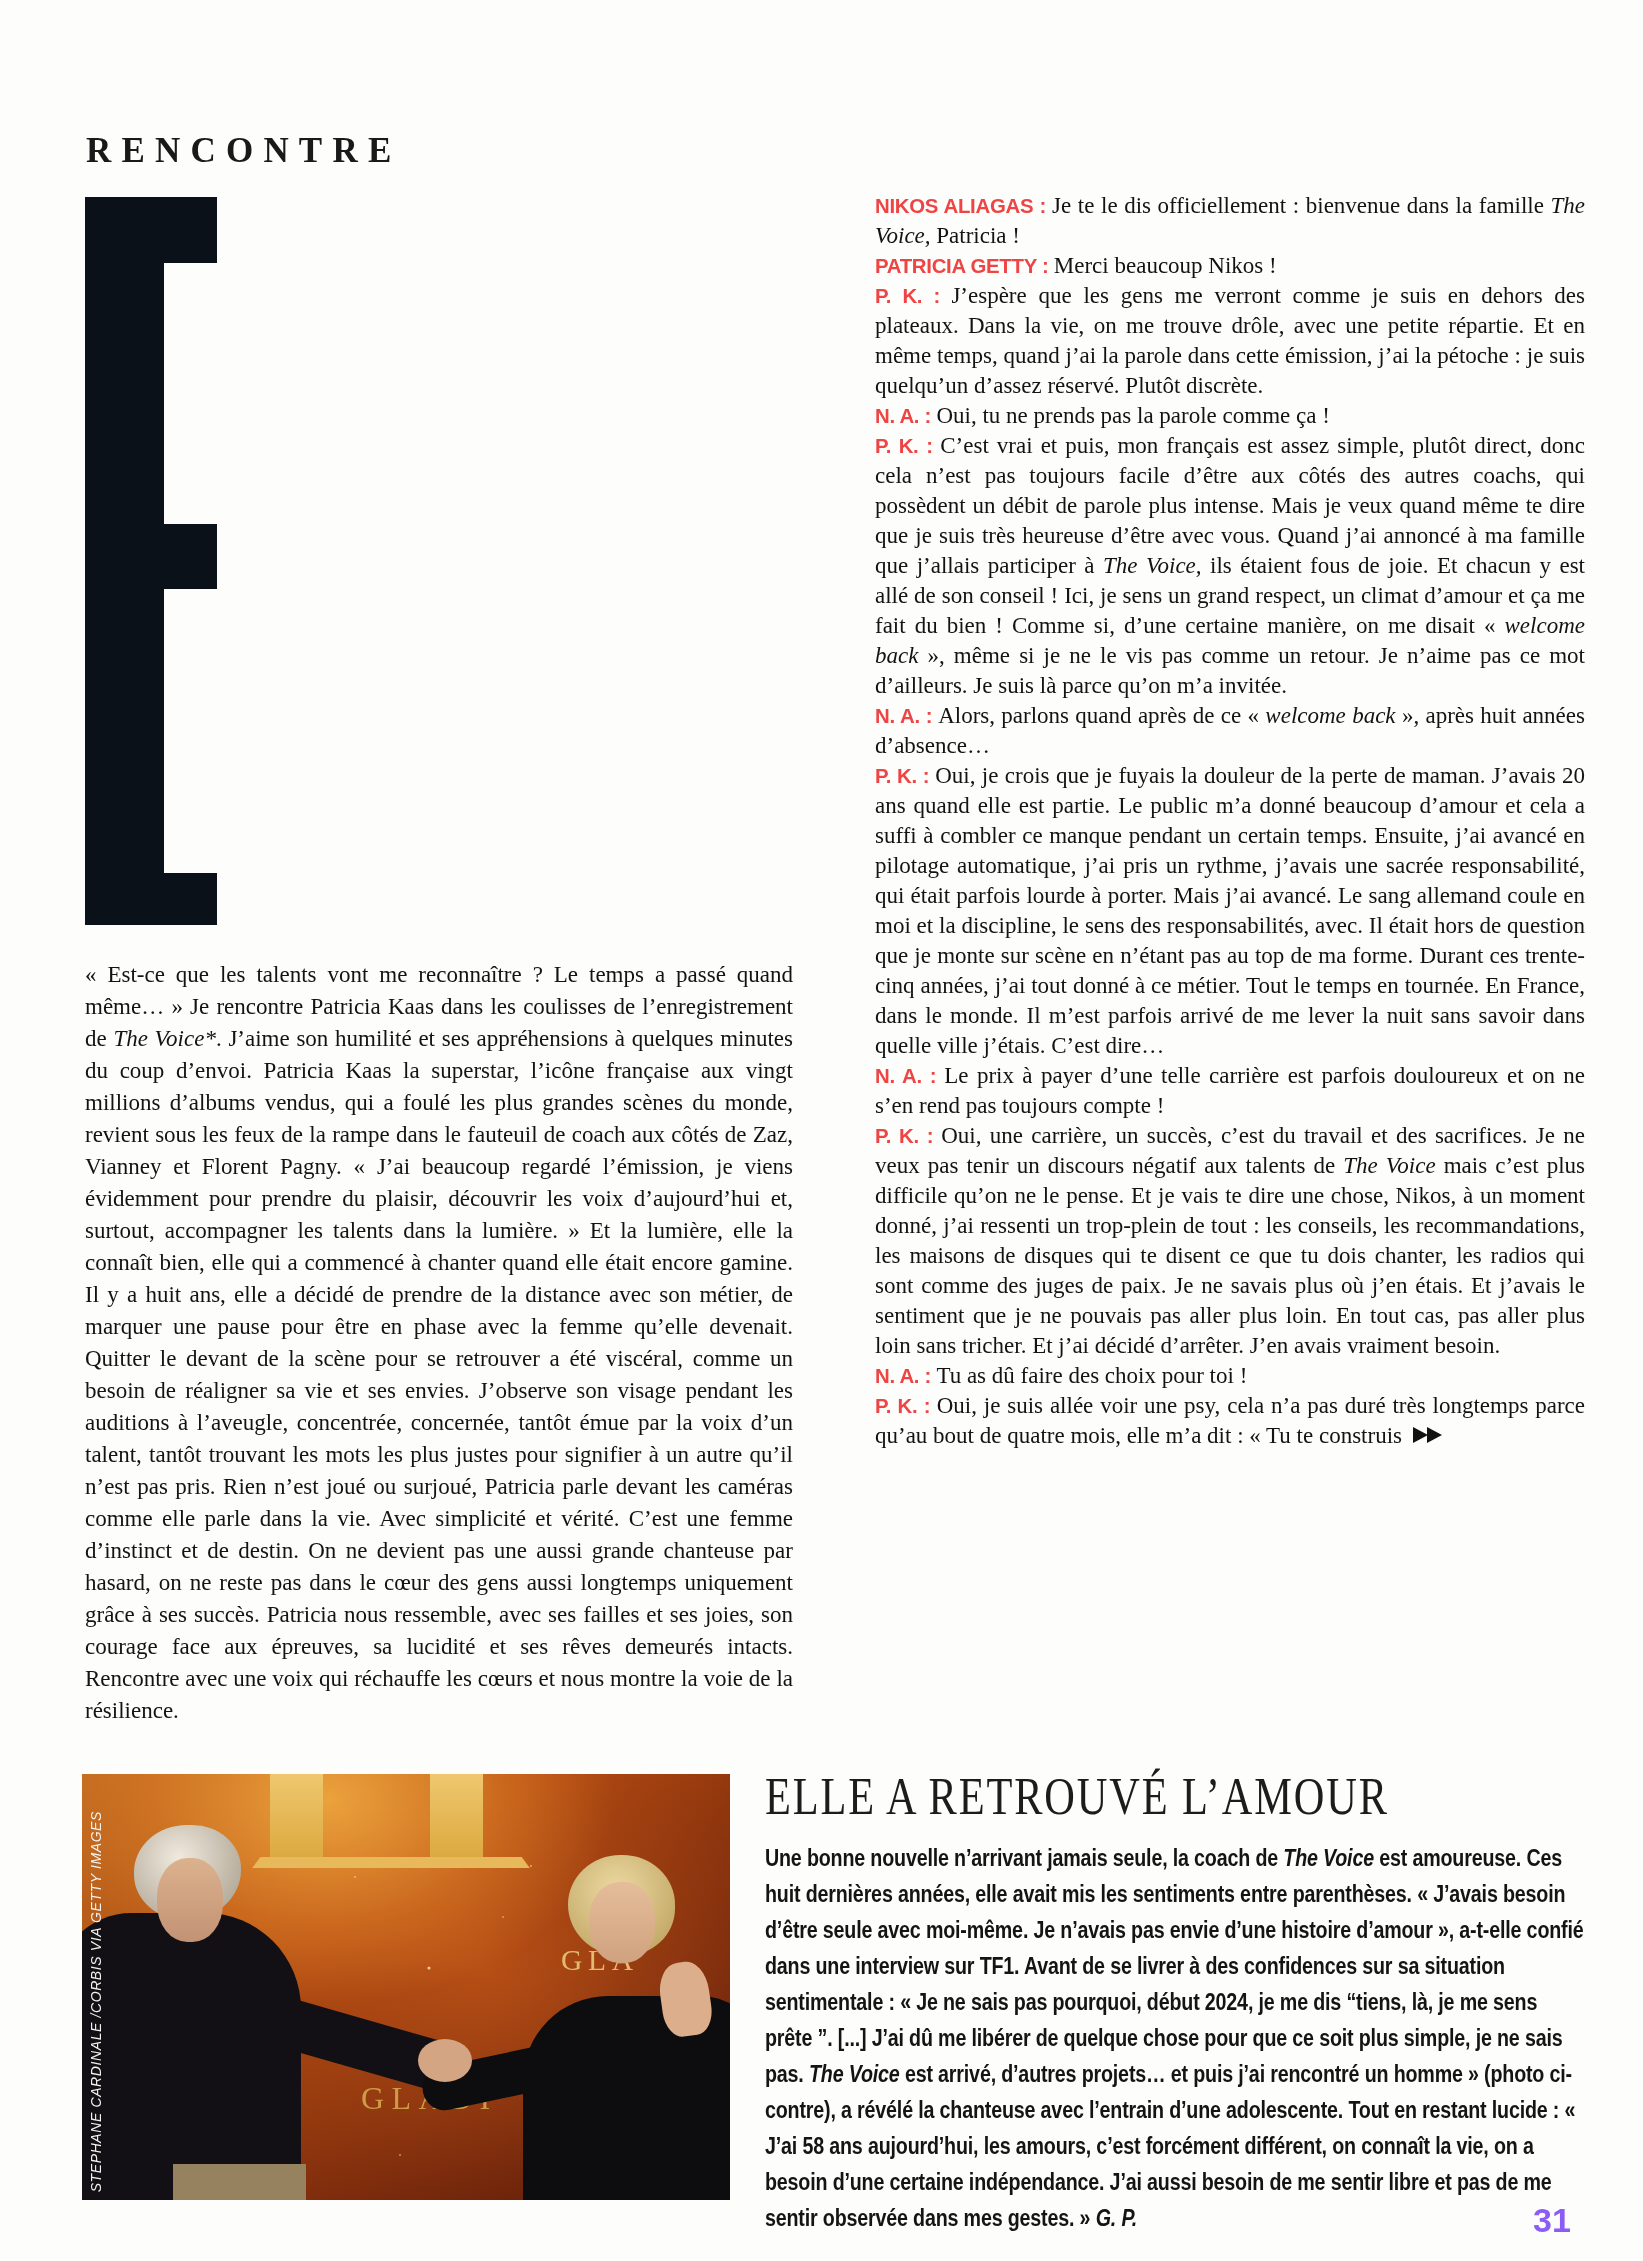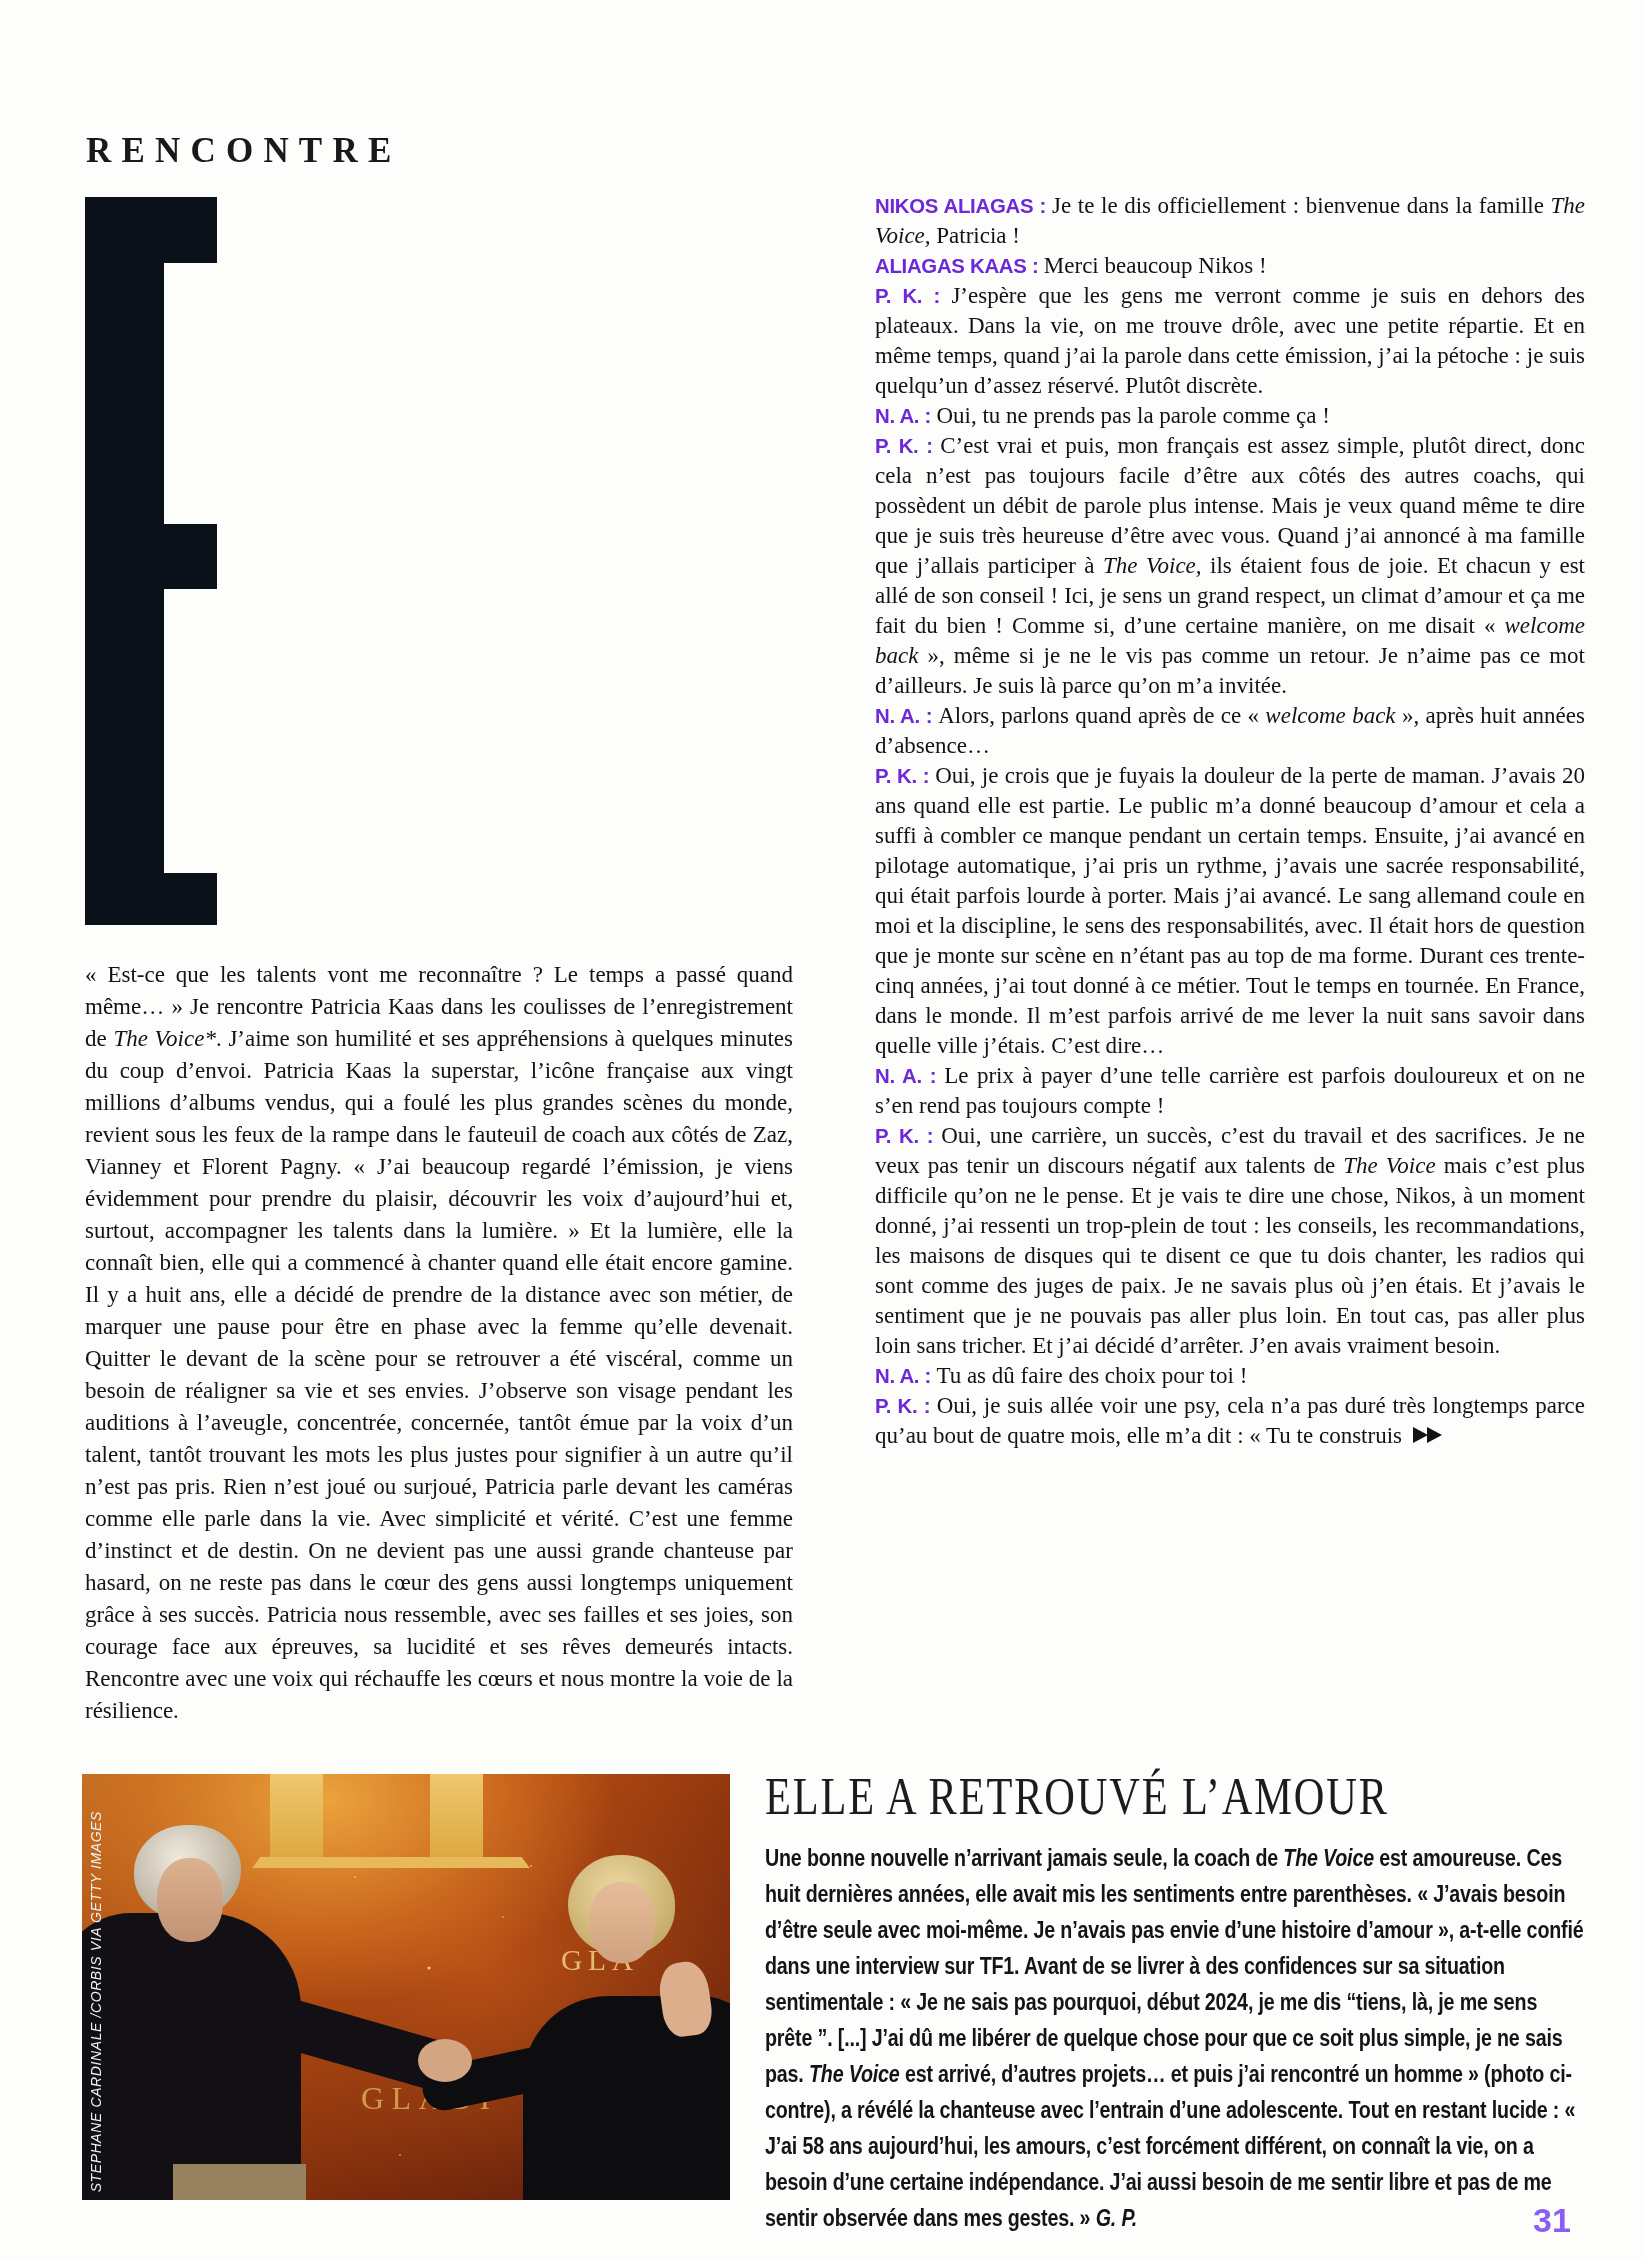--- a/index.html
+++ b/index.html
@@ -32,21 +32,21 @@
   .intro .seg-i{font-style:italic;}
 
   
   .interview{
     position:absolute;left:875px;top:191px;width:710px;
     font-size:23px;line-height:30px;text-align:justify;color:#131313;
   }
   .interview p.ipara{margin:0;padding:0;}
   .seg-label{
     font-family:"Liberation Sans",sans-serif;font-weight:700;
-    font-size:20.4px;letter-spacing:-0.3px;color:#6d28d9;
+    font-size:20.4px;letter-spacing:-0.3px;color:#ef4444;
   }
   .seg-i{font-style:italic;}
   .seg-arrow{display:inline-block;width:31px;height:17px;position:relative;vertical-align:-0.6px;margin-left:5.7px;}
   .seg-arrow::before,.seg-arrow::after{
     content:"";position:absolute;top:0;width:0;height:0;
     border-top:8.5px solid transparent;border-bottom:8.5px solid transparent;
     border-left:15.3px solid #121212;
   }
   .seg-arrow::before{left:0;}
   .seg-arrow::after{left:14px;}
@@ -133,21 +133,21 @@
     <div class="stem"></div>
     <div class="arm arm-top"></div>
     <div class="arm arm-mid"></div>
     <div class="arm arm-bot"></div>
   </div>
 
   <div class="intro"><span class="seg-n">« Est-ce que les talents vont me reconnaître ?  Le temps a passé quand même… » Je rencontre Patricia Kaas dans les coulisses de l’enregistrement de </span><span class="seg-i">The Voice*</span><span class="seg-n">. J’aime son humilité et ses appréhensions à quelques minutes du coup d’envoi. Patricia Kaas la superstar, l’icône française aux vingt millions d’albums vendus, qui a foulé les plus grandes scènes du monde, revient sous les feux de la rampe dans le fauteuil de coach aux côtés de Zaz, Vianney et Florent Pagny. « J’ai beaucoup regardé l’émission, je viens évidemment pour prendre du plaisir, découvrir les voix d’aujourd’hui et, surtout, accompagner les talents dans la lumière. » Et la lumière, elle la connaît bien, elle qui a commencé à chanter quand elle était encore gamine. Il y a huit ans, elle a décidé de prendre de la distance avec son métier, de marquer une pause pour être en phase avec la femme qu’elle devenait. Quitter le devant de la scène pour se retrouver a été viscéral, comme un besoin de réaligner sa vie et ses envies. J’observe son visage pendant les auditions à l’aveugle, concentrée, concernée, tantôt émue par la voix d’un talent, tantôt trouvant les mots les plus justes pour signifier à un autre qu’il n’est pas pris. Rien n’est joué ou surjoué, Patricia parle devant les caméras comme elle parle dans la vie. Avec simplicité et vérité. C’est une femme d’instinct et de destin. On ne devient pas une aussi grande chanteuse par hasard, on ne reste pas dans le cœur des gens aussi longtemps uniquement grâce à ses succès. Patricia nous ressemble, avec ses failles et ses joies, son courage face aux épreuves, sa lucidité et ses rêves demeurés intacts. Rencontre avec une voix qui réchauffe les cœurs et nous montre la voie de la résilience.</span></div>
 
   <div class="interview">
       <p class="ipara"><span class="seg-label">NIKOS ALIAGAS : </span><span class="seg-n">Je te le dis officiellement : bienvenue dans la famille </span><span class="seg-i">The Voice,</span><span class="seg-n"> Patricia !</span></p>
-      <p class="ipara"><span class="seg-label">ALIAGAS KAAS : </span><span class="seg-n">Merci beaucoup Nikos !</span></p>
+      <p class="ipara"><span class="seg-label">PATRICIA GETTY : </span><span class="seg-n">Merci beaucoup Nikos !</span></p>
       <p class="ipara"><span class="seg-label">P. K. : </span><span class="seg-n">J’espère que les gens me verront comme je suis en dehors des plateaux. Dans la vie, on me trouve drôle, avec une petite répartie. Et en même temps, quand j’ai la parole dans cette émission, j’ai la pétoche : je suis quelqu’un d’assez réservé. Plutôt discrète.</span></p>
       <p class="ipara"><span class="seg-label">N. A. : </span><span class="seg-n">Oui, tu ne prends pas la parole comme ça !</span></p>
       <p class="ipara"><span class="seg-label">P. K. : </span><span class="seg-n">C’est vrai et puis, mon français est assez simple, plutôt direct, donc cela n’est pas toujours facile d’être aux côtés des autres coachs, qui possèdent un débit de parole plus intense. Mais je veux quand même te dire que je suis très heureuse d’être avec vous. Quand j’ai annoncé à ma famille que j’allais participer à </span><span class="seg-i">The Voice,</span><span class="seg-n"> ils étaient fous de joie. Et chacun y est allé de son conseil ! Ici, je sens un grand respect, un climat d’amour et ça me fait du bien ! Comme si, d’une certaine manière, on me disait « </span><span class="seg-i">welcome back</span><span class="seg-n"> », même si je ne le vis pas comme un retour. Je n’aime pas ce mot d’ailleurs. Je suis là parce qu’on m’a invitée.</span></p>
       <p class="ipara"><span class="seg-label">N. A. : </span><span class="seg-n">Alors, parlons quand après de ce « </span><span class="seg-i">welcome back</span><span class="seg-n"> », après huit années d’absence…</span></p>
       <p class="ipara"><span class="seg-label">P. K. : </span><span class="seg-n">Oui, je crois que je fuyais la douleur de la perte de maman. J’avais 20 ans quand elle est partie. Le public m’a donné beaucoup d’amour et cela a suffi à combler ce manque pendant un certain temps. Ensuite, j’ai avancé en pilotage automatique, j’ai pris un rythme, j’avais une sacrée responsabilité, qui était parfois lourde à porter. Mais j’ai avancé. Le sang allemand coule en moi et la discipline, le sens des responsabilités, avec. Il était hors de question que je monte sur scène en n’étant pas au top de ma forme. Durant ces trente-cinq années, j’ai tout donné à ce métier. Tout le temps en tournée. En France, dans le monde. Il m’est parfois arrivé de me lever la nuit sans savoir dans quelle ville j’étais. C’est dire…</span></p>
       <p class="ipara"><span class="seg-label">N. A. : </span><span class="seg-n">Le prix à payer d’une telle carrière est parfois douloureux et on ne s’en rend pas toujours compte !</span></p>
       <p class="ipara"><span class="seg-label">P. K. : </span><span class="seg-n">Oui, une carrière, un succès, c’est du travail et des sacrifices. Je ne veux pas tenir un discours négatif aux talents de </span><span class="seg-i">The Voice</span><span class="seg-n"> mais c’est plus difficile qu’on ne le pense. Et je vais te dire une chose, Nikos, à un moment donné, j’ai ressenti un trop-plein de tout : les conseils, les recommandations, les maisons de disques qui te disent ce que tu dois chanter, les radios qui sont comme des juges de paix. Je ne savais plus où j’en étais. Et j’avais le sentiment que je ne pouvais pas aller plus loin. En tout cas, pas aller plus loin sans tricher. Et j’ai décidé d’arrêter. J’en avais vraiment besoin.</span></p>
       <p class="ipara"><span class="seg-label">N. A. : </span><span class="seg-n">Tu as dû faire des choix pour toi !</span></p>
       <p class="ipara"><span class="seg-label">P. K. : </span><span class="seg-n">Oui, je suis allée voir une psy, cela n’a pas duré très longtemps parce qu’au bout de quatre mois, elle m’a dit : « Tu te construis </span><span class="seg-arrow"></span></p>
     </div>

